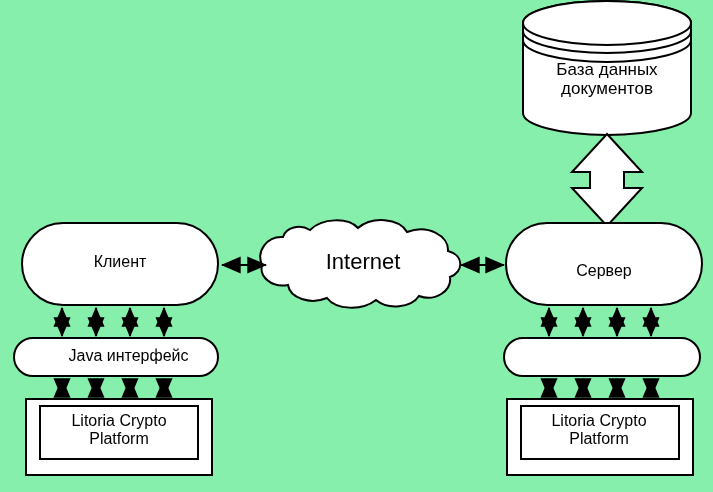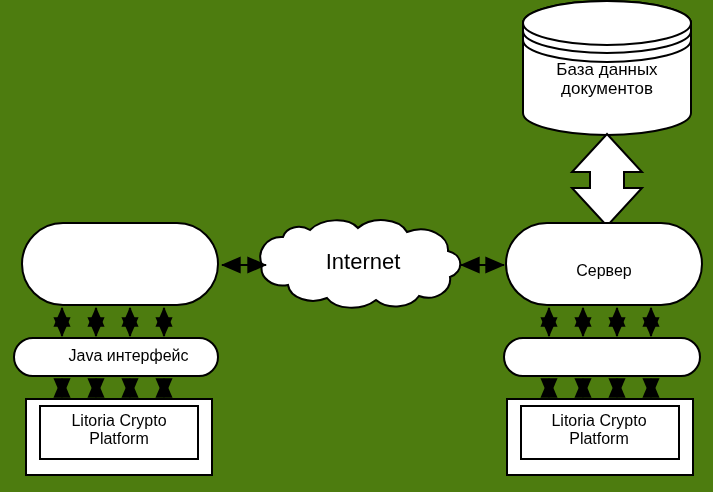--- a/index.html
+++ b/index.html
@@ -4,21 +4,21 @@
 <style>
   html, body {
     margin: 0;
     padding: 0;
     background: #ffffff;
   }
   #diagram-root {
     position: relative;
     width: 713px;
     height: 492px;
-    background: #4d7c0f;
+    background: #86efac;
     overflow: hidden;
     font-family: "Liberation Sans", "DejaVu Sans", sans-serif;
   }
   svg.layer {
     position: absolute;
     top: 0;
     left: 0;
     width: 713px;
     height: 492px;
   }
@@ -209,20 +209,21 @@
       <line class="arrow-line" x1="583" y1="379" x2="583" y2="397" marker-start="url(#arrowhead-start)" marker-end="url(#arrowhead-end)"></line>
       <line class="arrow-line" x1="617" y1="379" x2="617" y2="397" marker-start="url(#arrowhead-start)" marker-end="url(#arrowhead-end)"></line>
       <line class="arrow-line" x1="651" y1="379" x2="651" y2="397" marker-start="url(#arrowhead-start)" marker-end="url(#arrowhead-end)"></line>
     </g>
 
   </svg>
 
   <div class="label" id="label-db">База данных
 документов</div>
 
+  <div class="label" id="label-client">Клиент</div>
 
   <div class="label" id="label-internet">Internet</div>
 
   <div class="label" id="label-server">Сервер</div>
 
   <div class="label" id="label-java">Java интерфейс</div>
 
 
   <div class="label" id="label-litoria-client">Litoria Crypto
 Platform</div>

